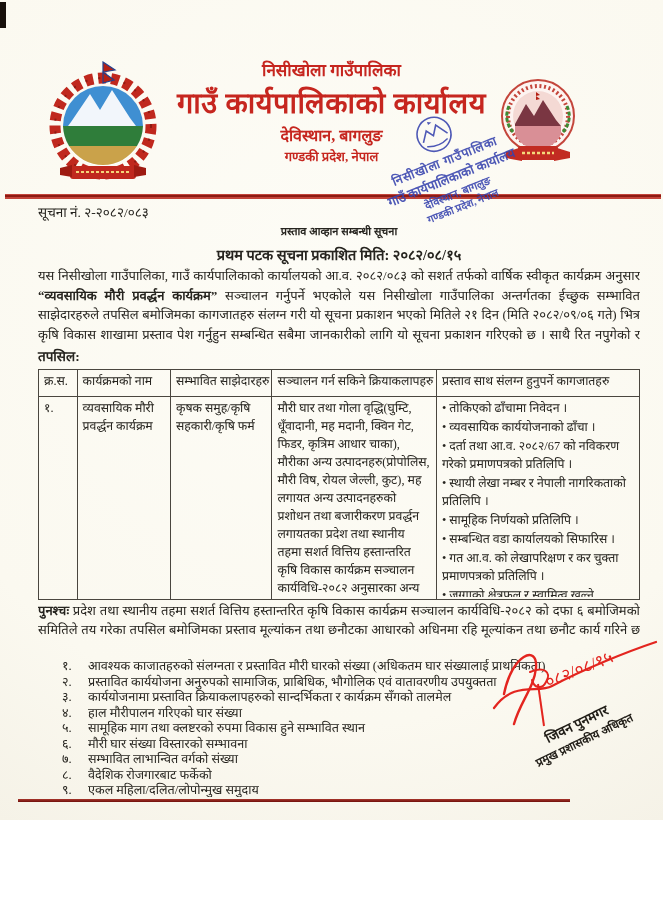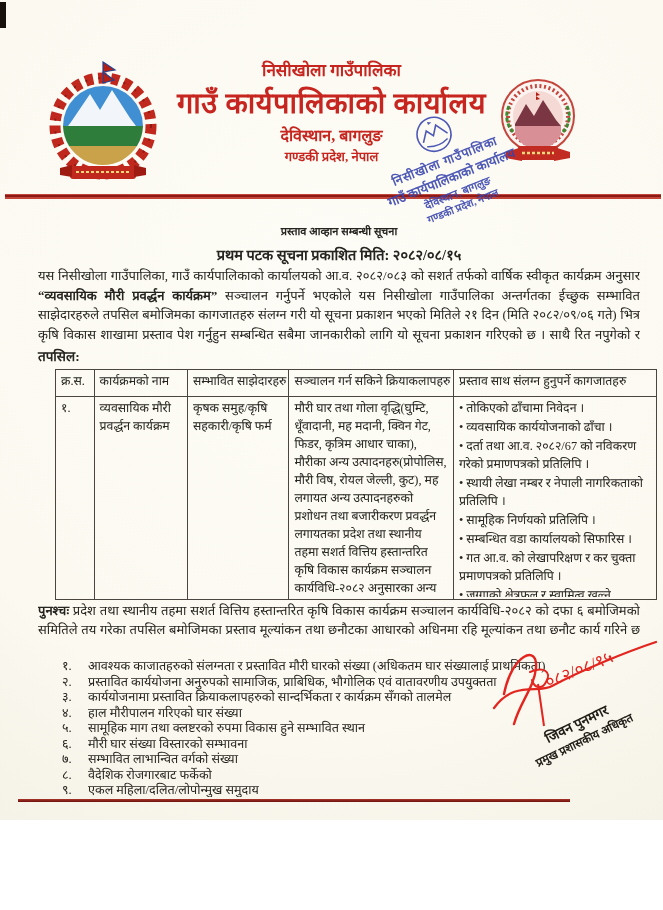--- a/index.html
+++ b/index.html
@@ -30,21 +30,21 @@
   .stamp-line3{font-size:11px;}
   .stamp-line4{font-size:10.5px;}
 
   
   .sec{position:absolute;left:38px;width:602px;}
   .sec-number{top:203px;font-size:13.5px;}
   .sec-title{top:223px;text-align:center;font-weight:bold;font-size:11px;}
   .sec-pub{top:244px;text-align:center;font-weight:bold;font-size:14.5px;}
   .sec-body{top:266px;font-size:13px;line-height:19.5px;text-align:justify;max-height:80px;overflow:hidden;}
   .sec-tap1{top:347px;font-weight:bold;font-size:13.5px;}
-  .sec-table{top:369px;margin-left:17px;}
+  .sec-table{top:369px;}
   .sec-ps{top:601px;font-size:13px;line-height:19px;text-align:justify;max-height:40px;overflow:hidden;}
   .sec-tap2{top:640px;font-weight:bold;font-size:13.5px;text-decoration:underline;}
   .sec-list{top:659px;max-height:138px;overflow:hidden;}
   .bold{font-weight:bold;margin-top:19px;}
 
   
   table.notice{border-collapse:collapse;table-layout:fixed;width:602px;font-size:12.3px;line-height:18px;}
   table.notice th,table.notice td{border:1px solid #4a463f;padding:2px 5px;text-align:left;font-weight:normal;vertical-align:top;}
   table.notice th{height:22px;white-space:nowrap;overflow:hidden;}
   .c1{width:38px;} .c2{width:92px;} .c3{width:100px;} .c4{width:162px;} .c5{width:200px;}
@@ -127,20 +127,21 @@
       <path d="M21,6 l4,2 l-4,1 Z" fill="#3743ae"></path>
     </svg>
     <div class="stamp-line1">निसीखोला गाउँपालिका</div>
     <div class="stamp-line2">गाउँ कार्यपालिकाको कार्यालय</div>
     <div class="stamp-line3">देविस्थान, बागलुङ</div>
     <div class="stamp-line4">गण्डकी प्रदेश, नेपाल</div>
   </div>
 
   <div class="hdr-rule"></div>
 
+  <div class="sec sec-number">सूचना नं. २-२०८२/०८३</div>
   <div class="sec sec-title">प्रस्ताव आव्हान सम्बन्धी सूचना</div>
   <div class="sec sec-pub">प्रथम पटक सूचना प्रकाशित मिति: २०८२/०८/१५</div>
 
   <div class="sec sec-body"><span>यस निसीखोला गाउँपालिका, गाउँ कार्यपालिकाको कार्यालयको आ.व. २०८२/०८३ को सशर्त तर्फको वार्षिक स्वीकृत कार्यक्रम अनुसार </span><span class="bold">“व्यवसायिक मौरी प्रवर्द्धन कार्यक्रम”</span><span> सञ्चालन गर्नुपर्ने भएकोले यस निसीखोला गाउँपालिका अन्तर्गतका ईच्छुक सम्भावित साझेदारहरुले तपसिल बमोजिमका कागजातहरु संलग्न गरी यो सूचना प्रकाशन भएको मितिले २१ दिन (मिति २०८२/०९/०६ गते) भित्र कृषि विकास शाखामा प्रस्ताव पेश गर्नुहुन सम्बन्धित सबैमा जानकारीको लागि यो सूचना प्रकाशन गरिएको छ । साथै रित नपुगेको र म्याद नाघी प्राप्त हुन आएका प्रस्तावहरु दर्ता गरिने छैन ।</span></div>
 
   <div class="sec sec-tap1">तपसिल:</div>
 
   <div class="sec sec-table">
     <table class="notice">
       <colgroup>

